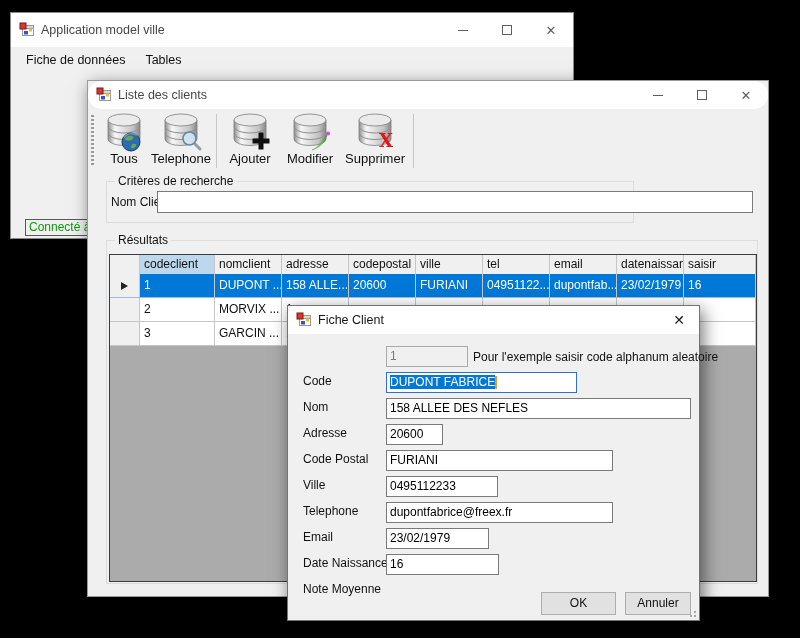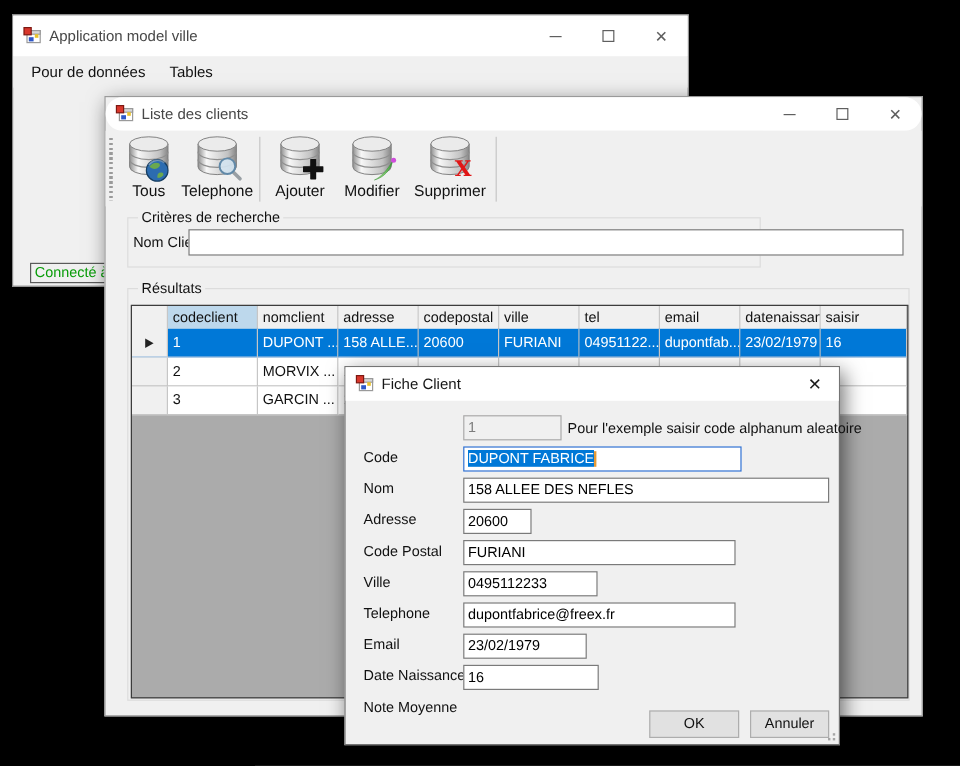--- a/index.html
+++ b/index.html
@@ -84,21 +84,21 @@
          border:1px solid #7a7a7a; font-size:12px; line-height:19px; padding:0 3px;
          white-space:nowrap; overflow:hidden; }
   .tbx.dis { background:#f0f0f0; border-color:#abaaaa; color:#7c7c7c; }
   .tbx.focus { border:1px solid #2e6fd0; }
   .sel-text { background:#0078d7; color:#fff; }
   .caret { display:inline-block; width:2px; height:13px; background:#e59a35;
            vertical-align:middle; margin-left:0; }
   .hint { position:absolute; left:185px; top:4px; font-size:12px; color:#111; white-space:nowrap; }
   .r0{top:12px}.r1{top:38px}.r2{top:64px}.r3{top:90px}.r4{top:116px}
   .r5{top:142px}.r6{top:168px}.r7{top:194px}.r8{top:220px}
-  .w-code{width:82px}.w-nom{width:232px}.w-adresse{width:305px}.w-cp{width:57px}
+  .w-code{width:82px}.w-nom{width:191px}.w-adresse{width:305px}.w-cp{width:57px}
   .w-ville{width:227px}.w-tel{width:112px}.w-email{width:227px}.w-date{width:103px}.w-note{width:113px}
   .dlg-btn { position:absolute; top:258px; height:23px; background:#e1e1e1;
              border:1px solid #adadad; font-size:12px; color:#111; text-align:center;
              line-height:21px; font-family:"Liberation Sans", sans-serif; }
   #btn-ok { left:253px; width:75px; }
   #btn-cancel { left:337px; width:66px; }
   .size-grip { position:absolute; right:3px; bottom:3px; width:9px; height:9px; }
   .size-grip i { position:absolute; width:2px; height:2px; background:#a6a6a6; }
 </style>
 </head>
@@ -138,21 +138,21 @@
           </div>
         <div class="cap-btn">
             <span class="glyph-max"></span>
           </div>
         <div class="cap-btn">
             <span class="glyph-close">✕</span>
           </div>
       </div>
     </div>
     <div class="menubar">
-      <span class="menu-item">Pour de données</span>
+      <span class="menu-item">Fiche de données</span>
       <span class="menu-item">Tables</span>
     </div>
     <div class="status-label">Connecté à</div>
   </div>
 
   <div class="win" id="win-list">
     <div class="titlebar">
       <svg class="win-ico" viewBox="0 0 16 16">
         <rect x="3.5" y="3.5" width="11" height="10" fill="#fff" stroke="#9a9a9a"></rect>
         <rect x="3.5" y="3.5" width="11" height="3" fill="#d8d8d8" stroke="#9a9a9a"></rect>

